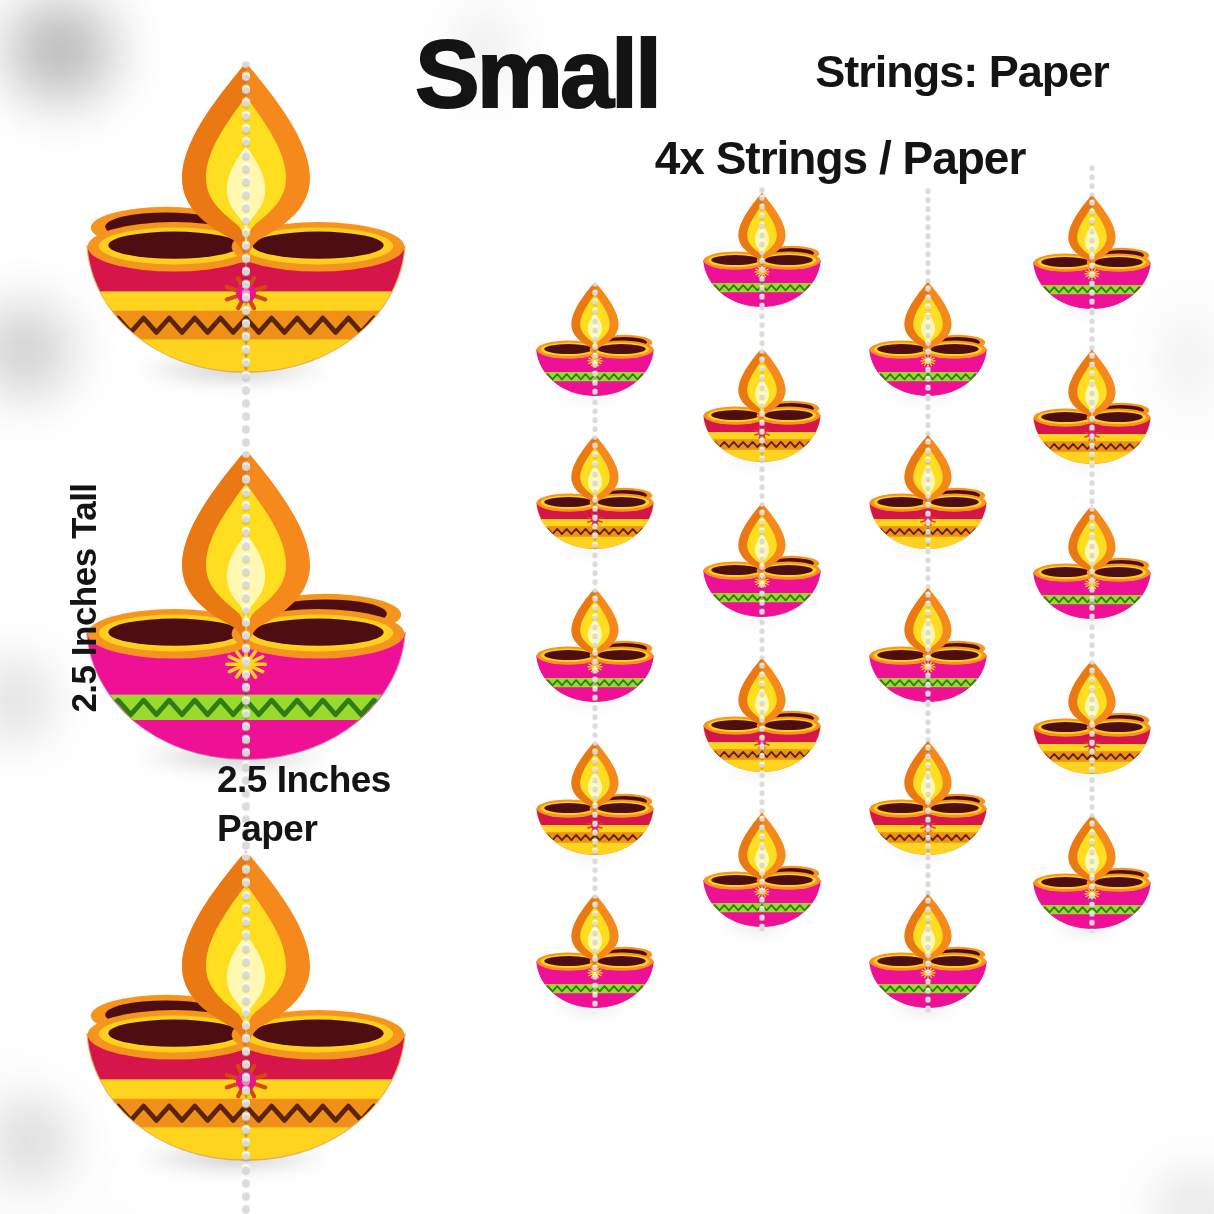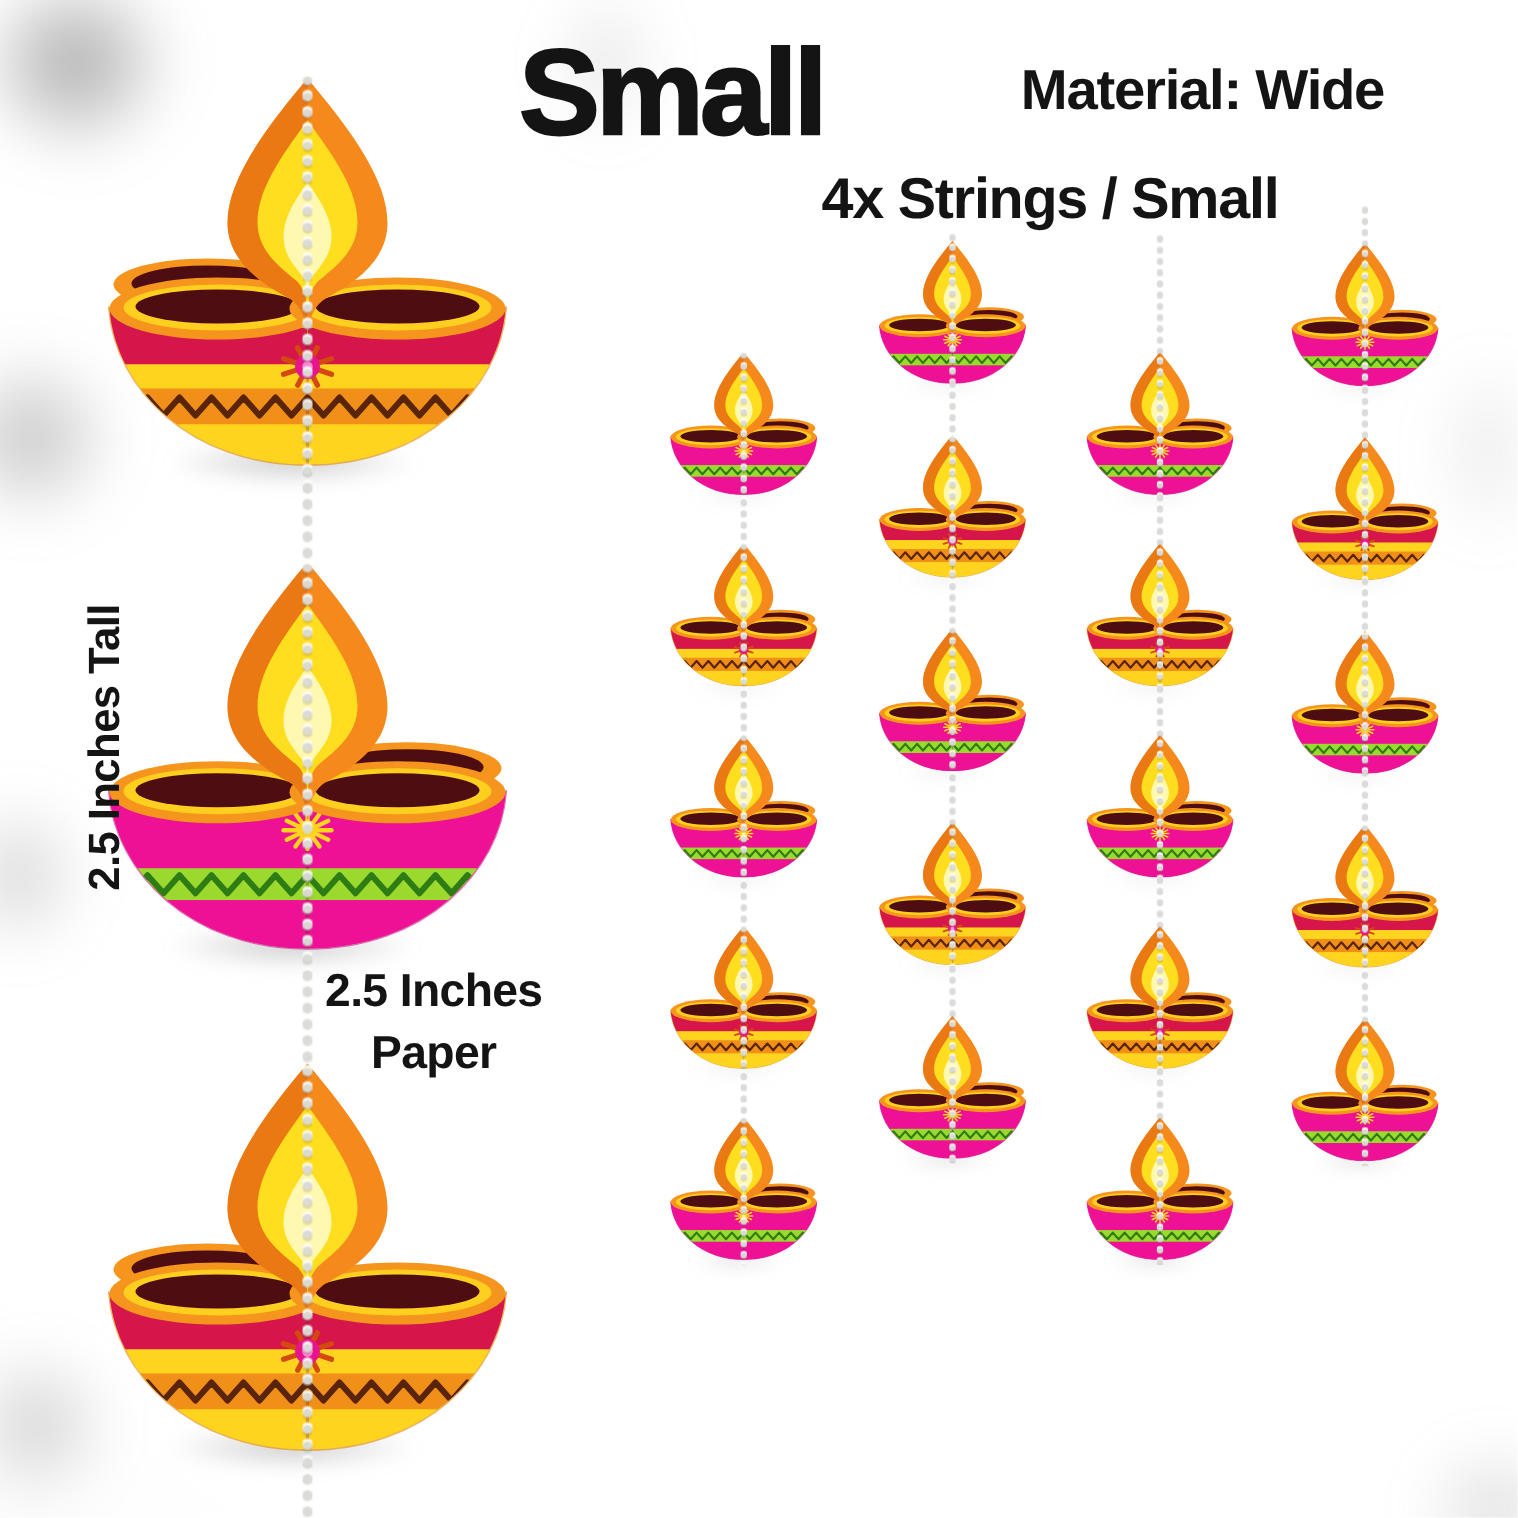--- a/index.html
+++ b/index.html
@@ -18,21 +18,21 @@
   .b6{left:420px;top:-40px;width:130px;height:180px;background:radial-gradient(closest-side,rgba(140,140,140,.20),rgba(120,120,120,0) 72%);}
   .b7{left:1125px;top:250px;width:130px;height:220px;background:radial-gradient(closest-side,rgba(140,140,140,.16),rgba(120,120,120,0) 72%);}
 
   .txt{position:absolute;color:#141414;z-index:40;white-space:nowrap;}
   .title{left:537px;top:18px;transform:translateX(-50%);
     font-size:97px;font-weight:700;letter-spacing:-3px;-webkit-text-stroke:2px #141414;}
   .material{left:962px;top:46px;transform:translateX(-50%);font-size:45px;font-weight:700;letter-spacing:-1px;}
   .pack{left:840px;top:131px;transform:translateX(-50%);font-size:46px;font-weight:700;letter-spacing:-1px;}
   .dimtall{left:84px;top:598px;transform:translate(-50%,-50%) rotate(-90deg);font-size:35px;font-weight:700;letter-spacing:-0.5px;}
   .dimwide{left:347px;top:756px;transform:translateX(-50%);font-size:37px;font-weight:700;
-    text-align:center;line-height:1.32;letter-spacing:-0.5px;white-space:normal;width:260px;margin-top:13px;}
+    line-height:1.32;letter-spacing:-0.5px;white-space:normal;width:260px;}
 
   .diya{position:absolute;z-index:10;}
   .diya svg{display:block;width:100%;height:100%;}
   .bowlshadow{position:absolute;z-index:2;filter:blur(7px);border-radius:50%;}
   .thread{position:absolute;z-index:30;transform:translateX(-50%);background-repeat:repeat-y;}
   .thread.small{width:5px;
     background-image:
       radial-gradient(circle at 50% 58%, rgba(90,90,90,.22) 38%, rgba(0,0,0,0) 62%),
       radial-gradient(circle at 50% 42%, rgba(255,255,252,.97) 40%, rgba(255,255,255,0) 64%);
     background-size:5px 9px;}
@@ -48,22 +48,22 @@
 <div id="scene">
   <div class="blob b1"></div>
   <div class="blob b2"></div>
   <div class="blob b3"></div>
   <div class="blob b4"></div>
   <div class="blob b5"></div>
   <div class="blob b6"></div>
   <div class="blob b7"></div>
 
   <div class="txt title">Small</div>
-  <div class="txt material">Material: Wide</div>
-  <div class="txt pack">4x Strings / Small</div>
+  <div class="txt material">Strings: Paper</div>
+  <div class="txt pack">4x Strings / Paper</div>
   <div class="txt dimtall">2.5 Inches Tall</div>
   <div class="txt dimwide">
     <div>2.5 Inches</div>
     <div>Paper</div>
   </div>
 
   <div id="strings-layer">
       <div>
         <div class="bowlshadow" style="left: 98.8px; top: 346px; width: 268.8px; height: 48px; background: radial-gradient(closest-side, rgba(110, 110, 110, 0.35), rgba(110, 110, 110, 0) 75%);"></div>
         <div class="diya" style="left: 86px; top: 58px; width: 320px; height: 320px;">

